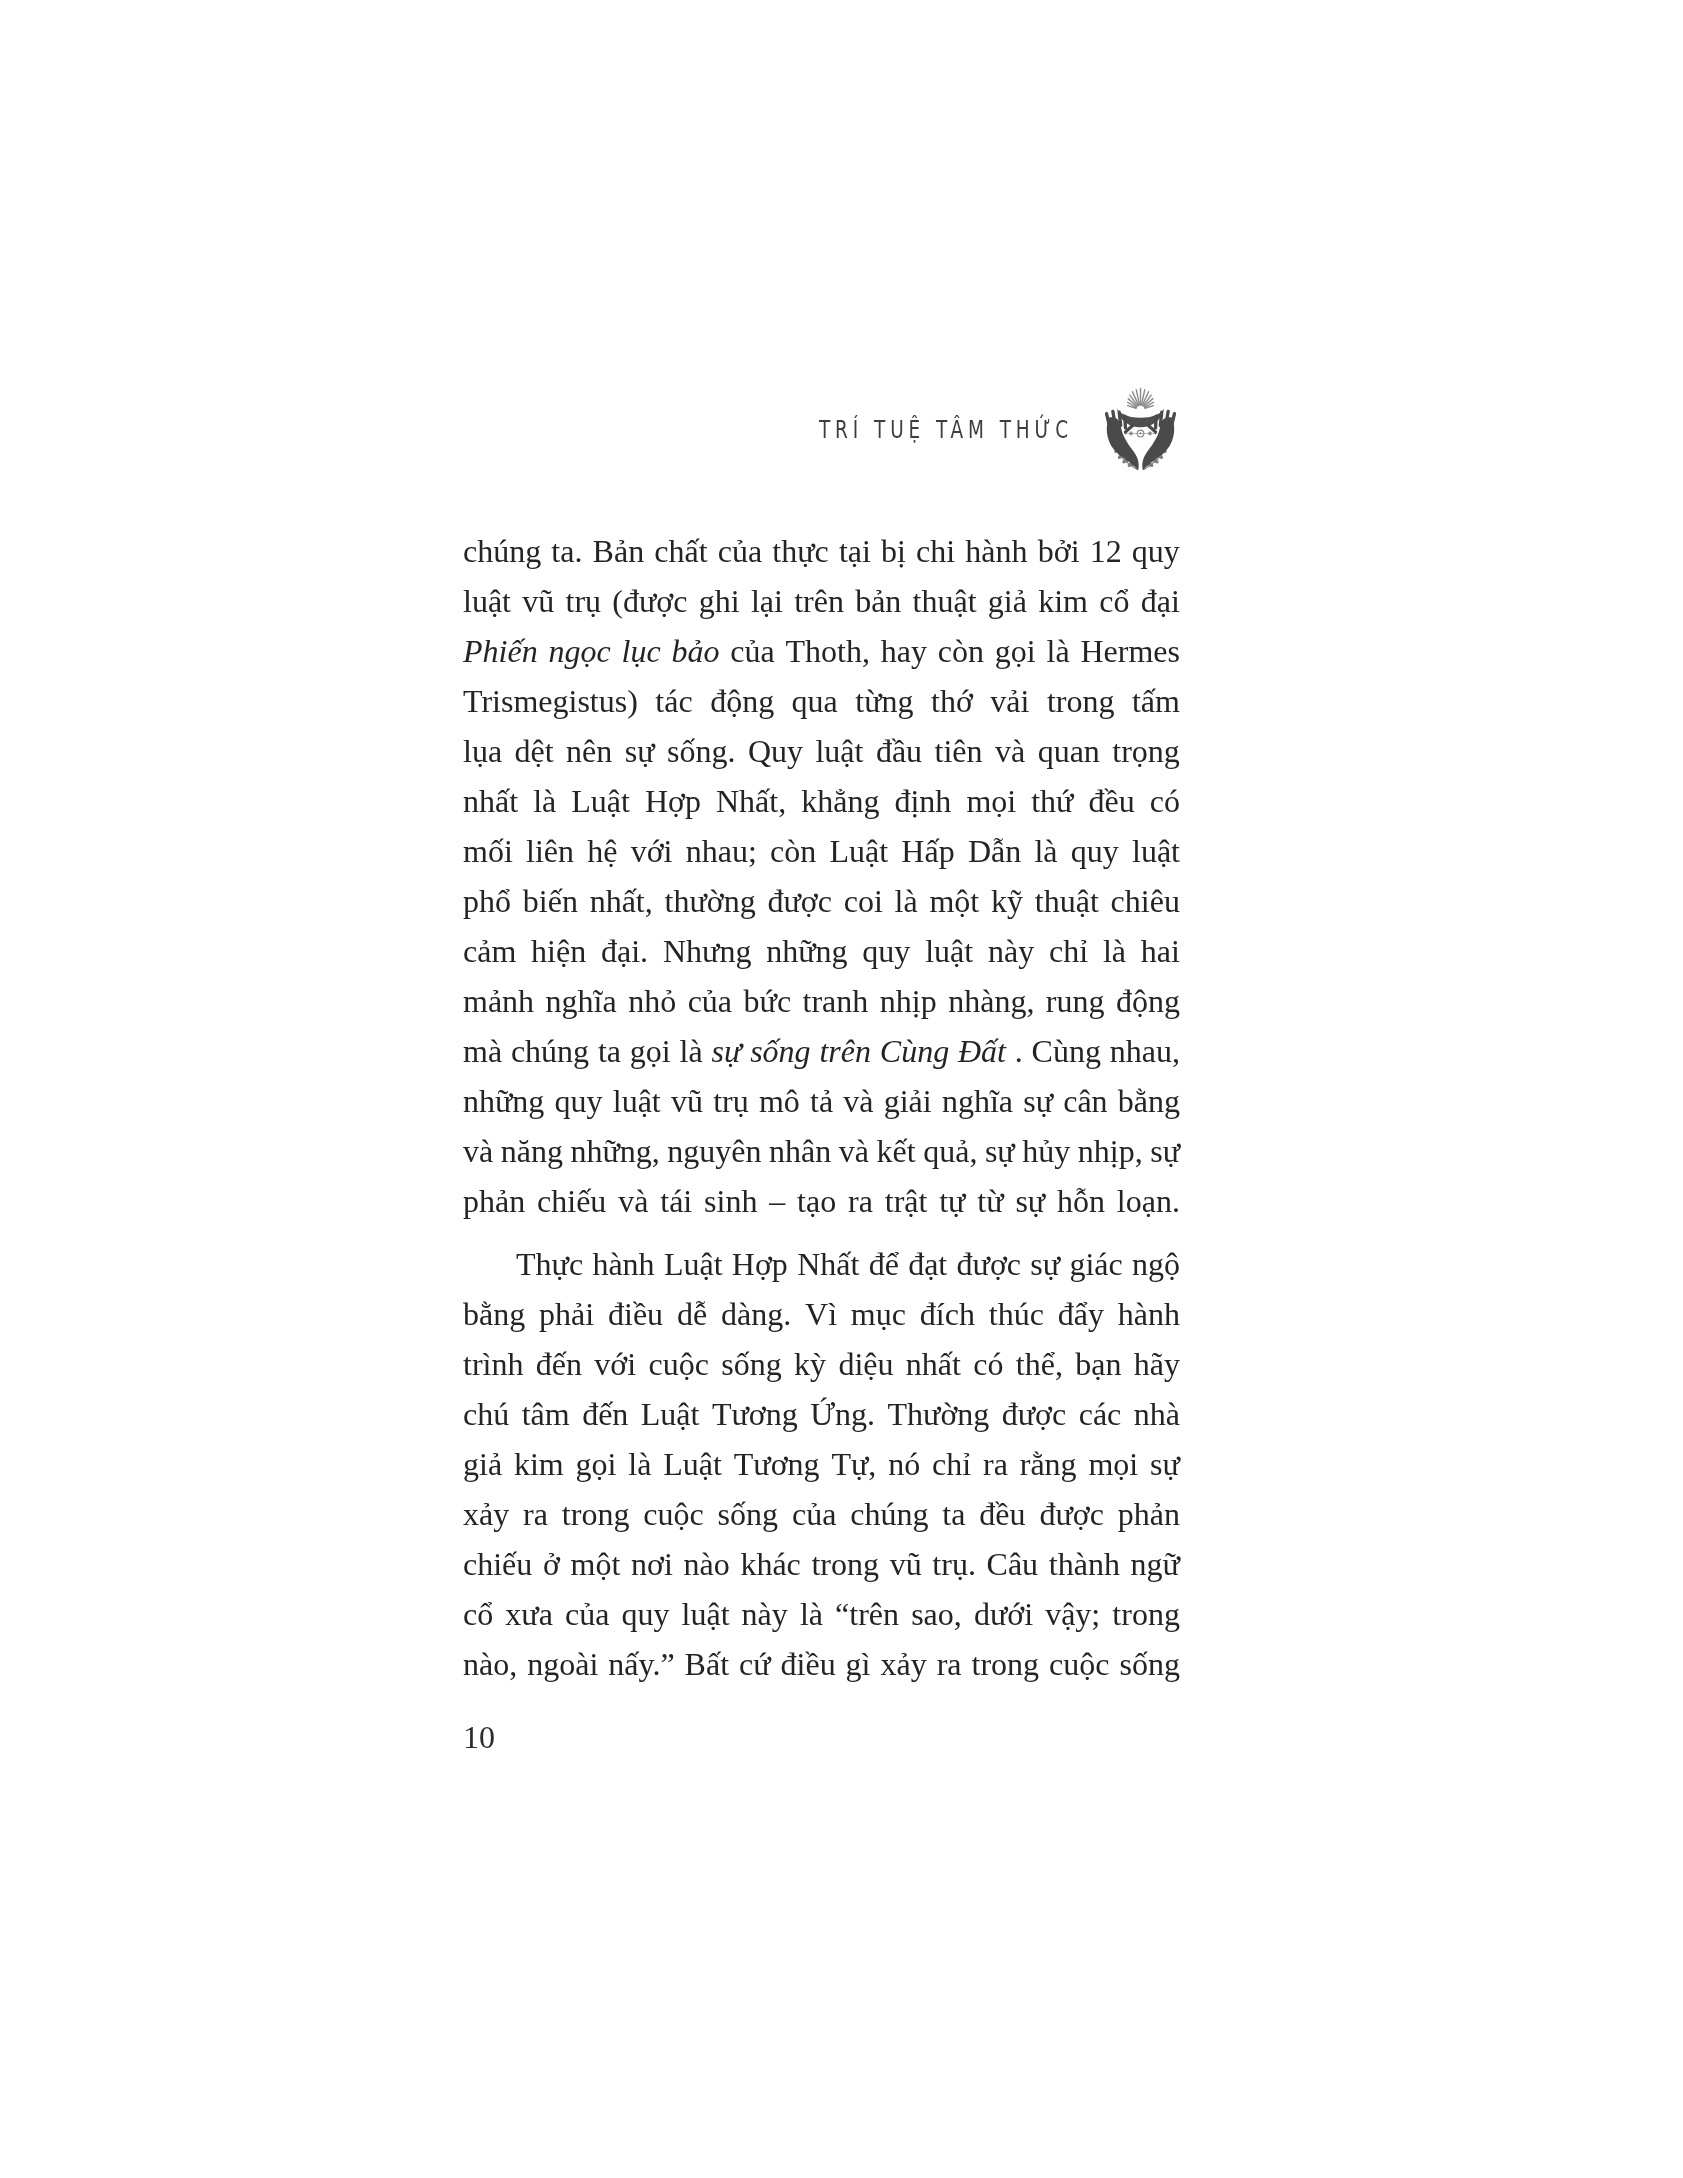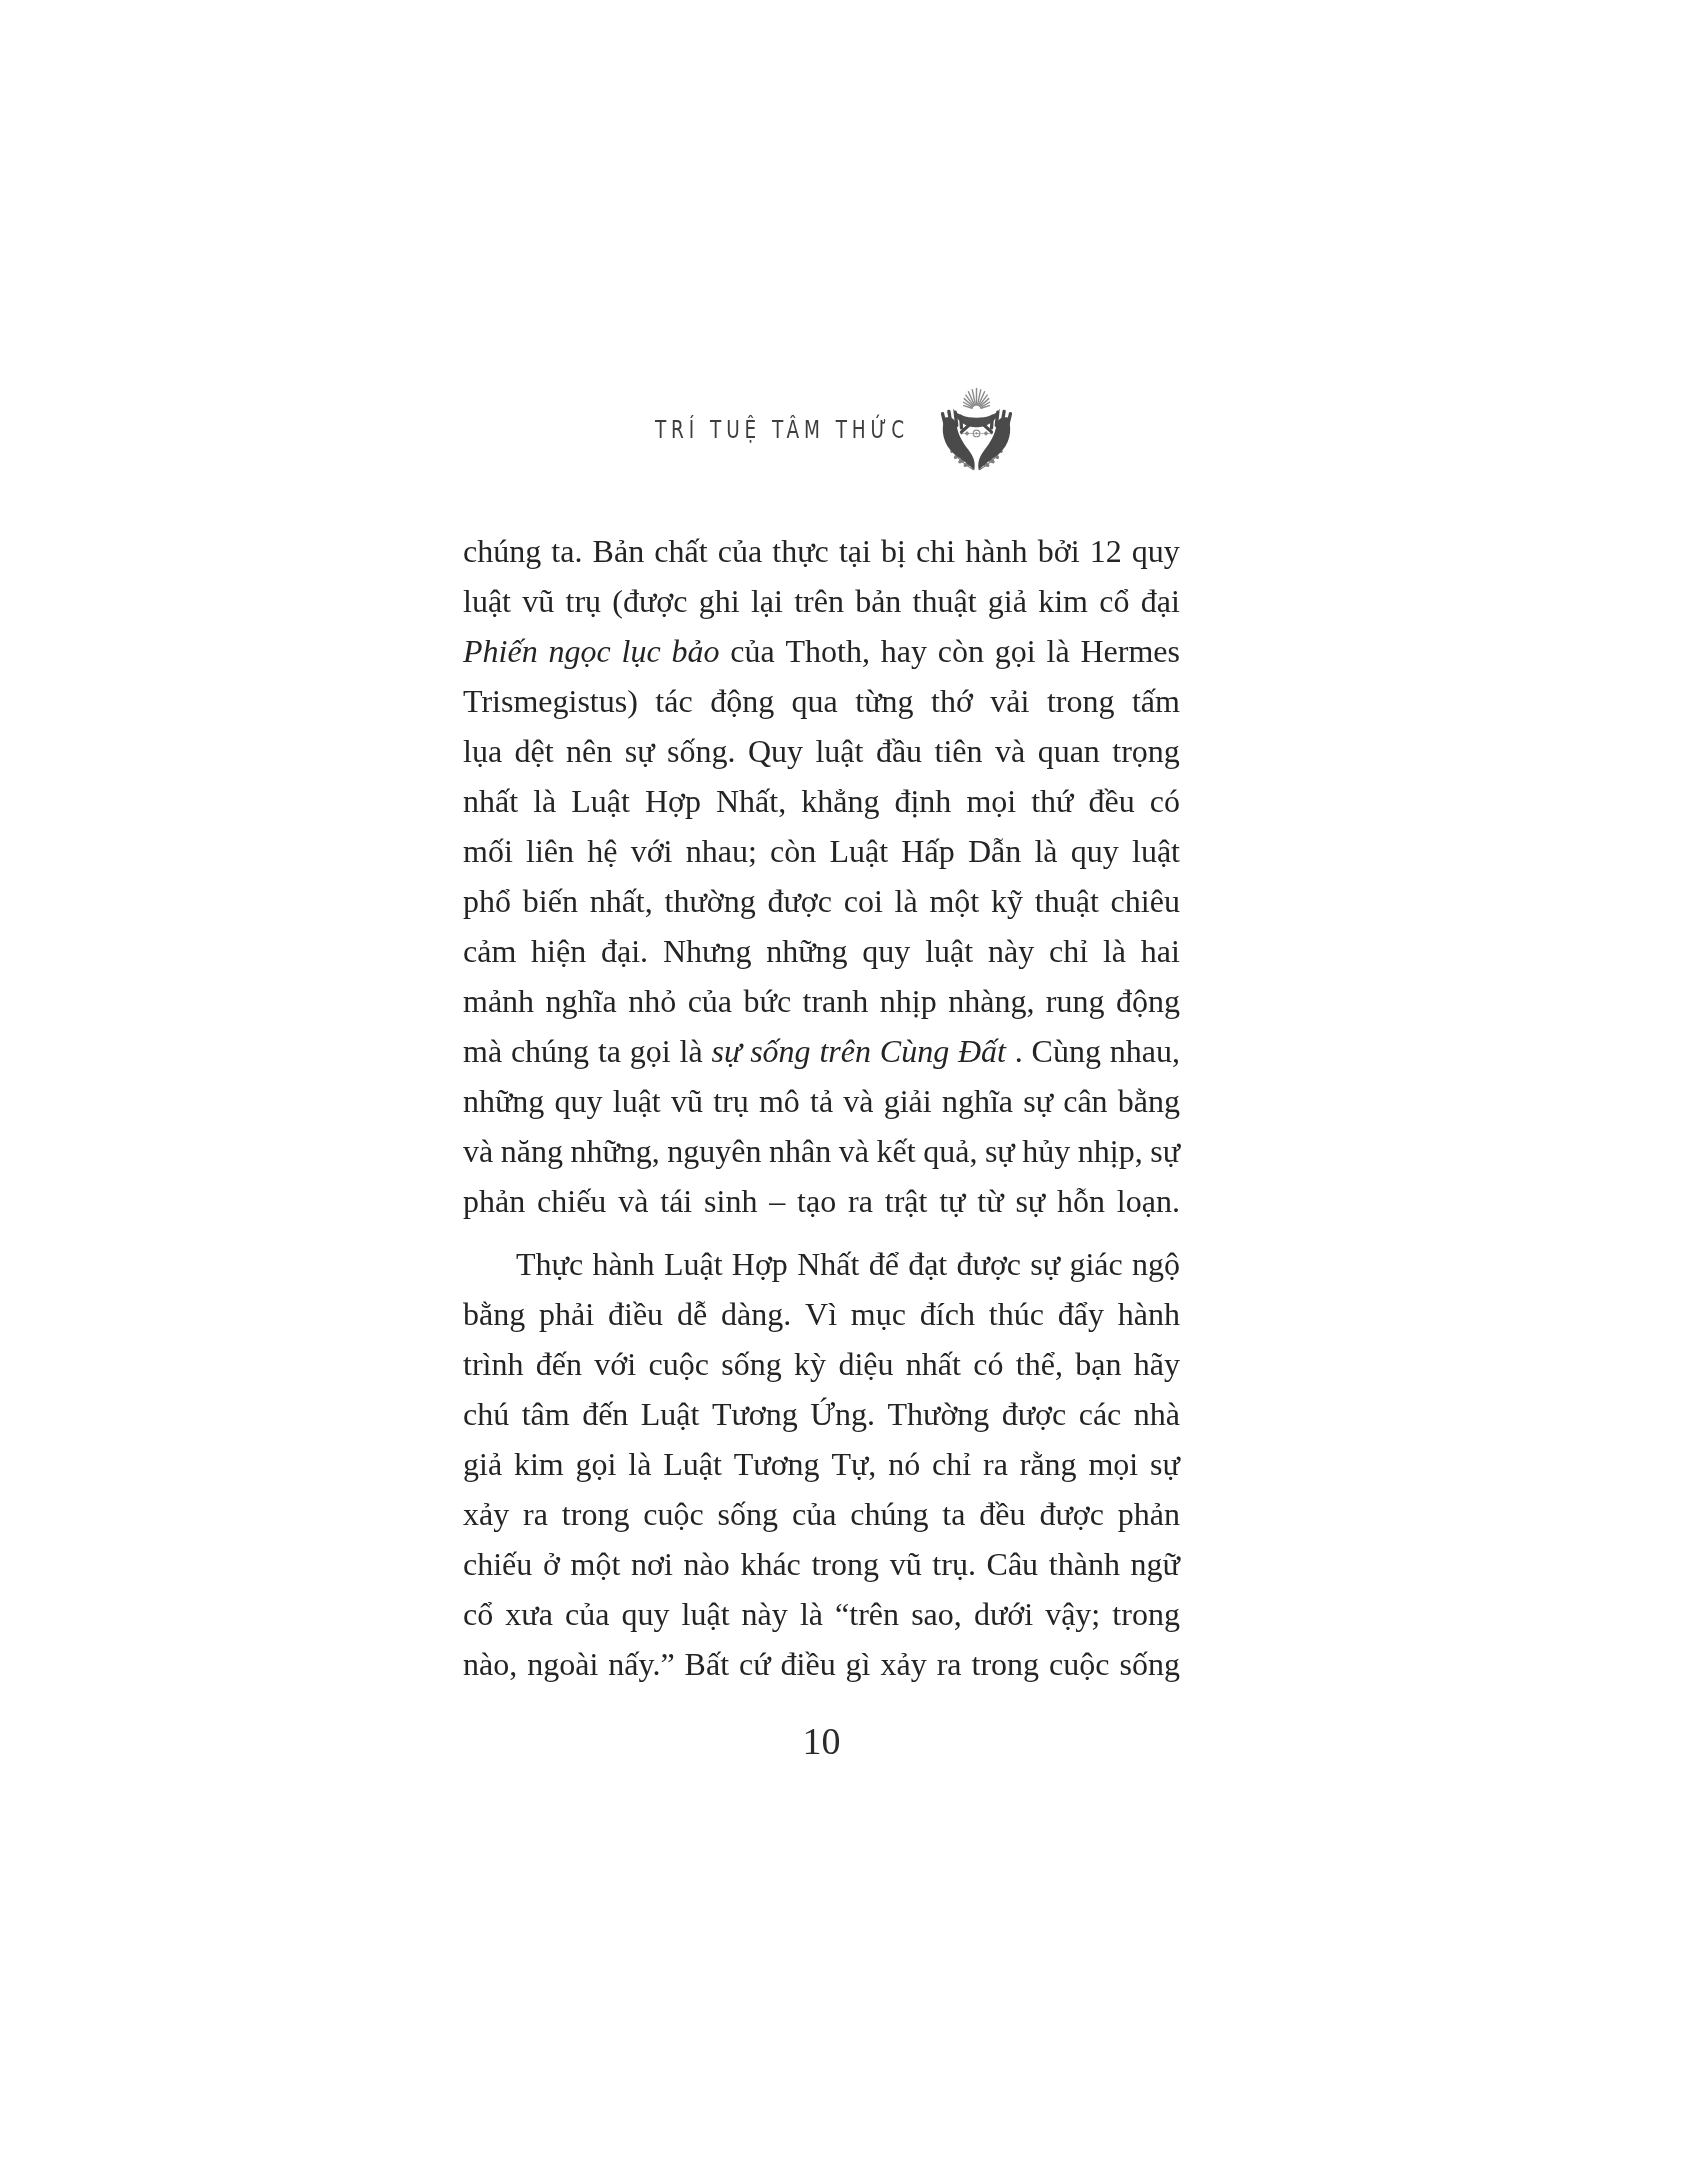--- a/index.html
+++ b/index.html
@@ -7,21 +7,21 @@
     position:relative;
     width:1683px;height:2178px;
     background:#ffffff;
     font-family:"Liberation Serif",serif;
     color:#242424;
     overflow:hidden;
   }
   
   .header{
     position:absolute;left:463px;top:382px;width:717px;height:95px;
-    display:flex;align-items:center;justify-content:center;gap:0;
+    display:flex;align-items:center;justify-content:flex-end;gap:0;
   }
   .running-title{
     font-family:"DejaVu Sans",sans-serif;
     font-stretch:condensed;
     font-size:25px;
     letter-spacing:6px;
     color:#3e3e3e;
     white-space:nowrap;
     transform:scaleX(0.82);
     transform-origin:center;
@@ -36,21 +36,21 @@
     height:50px;line-height:50px;
     font-size:32px;
     white-space:pre;
   }
   .line.indent{padding-left:53px;}
   .paragraph.gap-above{margin-top:13px;}
   .it{font-style:italic;}
   
   .pagenum{
     position:absolute;left:463px;top:1719px;width:717px;
-    text-align:center;font-size:38px;color:#2b2b2b;
+    font-size:32px;color:#2b2b2b;
     font-family:"Liberation Serif",serif;
   }
 </style>
 </head>
 <body>
 
 <div class="page">
 
   <div class="header">
     <div class="running-title">TRÍ TUỆ TÂM THỨC</div>

